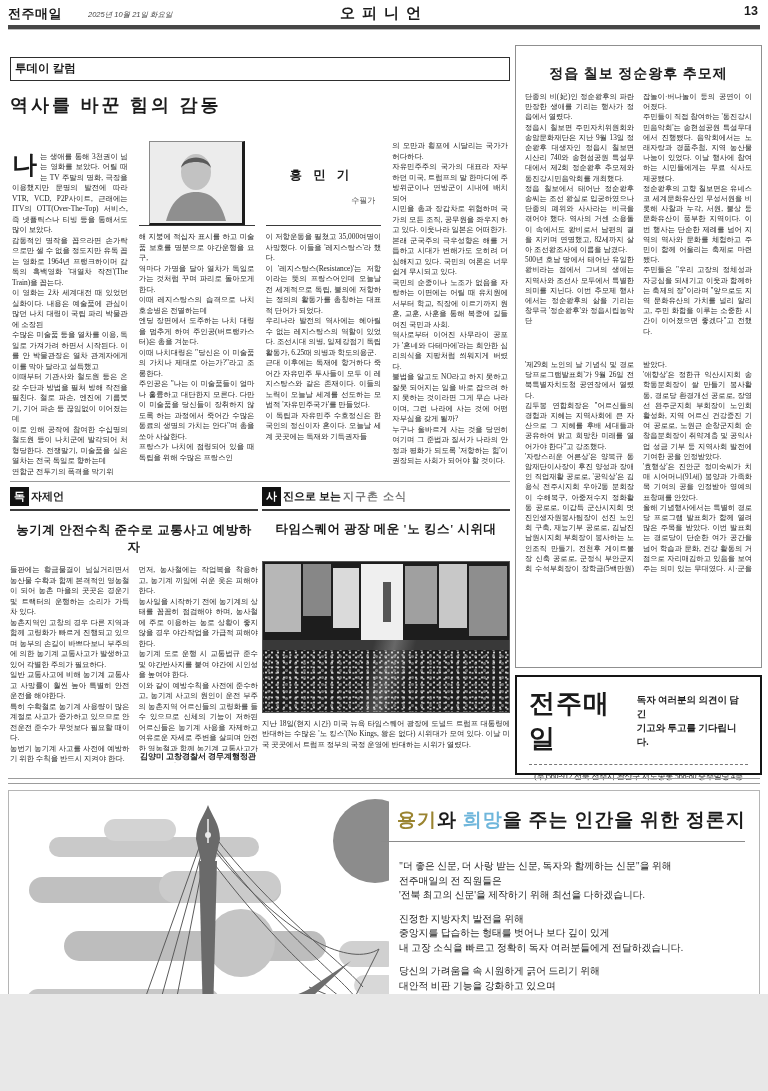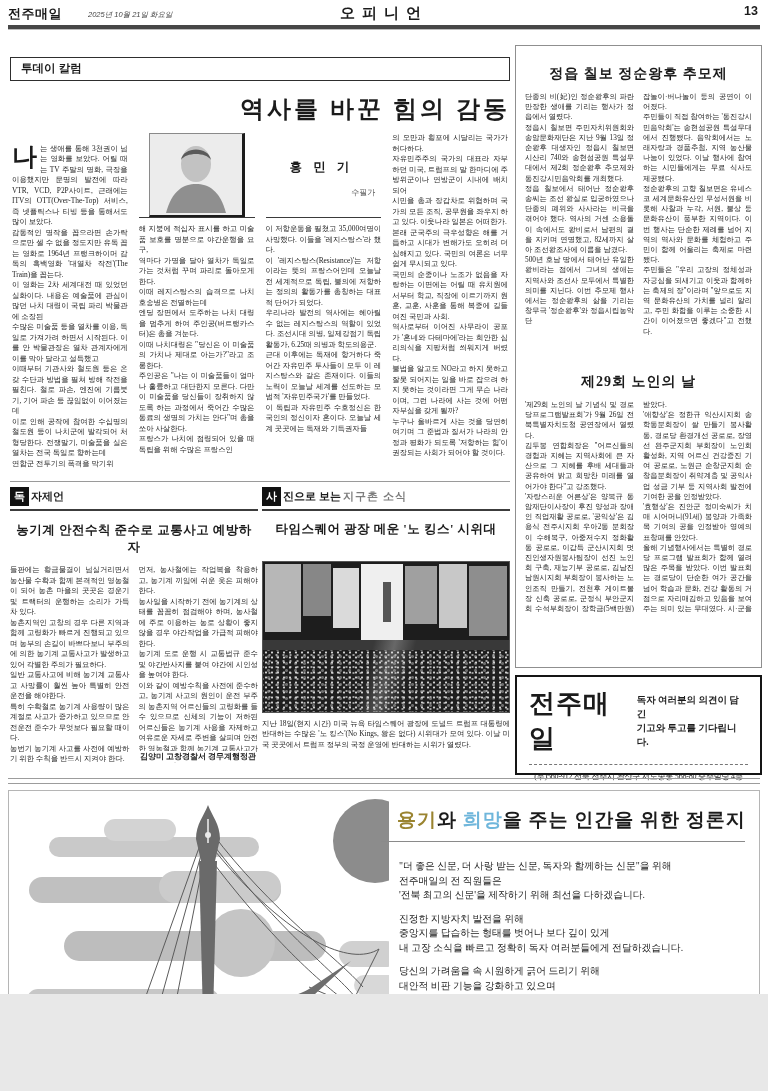--- a/index.html
+++ b/index.html
@@ -10,22 +10,22 @@
   
   .hdr{position:absolute;top:0;left:8px;right:8px;height:24px;}
   .hdr-masthead{position:absolute;left:0;top:5px;font-weight:900;font-size:13px;letter-spacing:.5px;}
   .hdr-date{position:absolute;left:80px;top:10px;font-size:7.5px;color:#444;font-style:italic;}
   .hdr-section{position:absolute;left:0;right:0;top:4px;text-align:center;font-size:15px;font-weight:800;letter-spacing:7px;}
   .hdr-page{position:absolute;right:2px;top:4px;font-size:12.5px;font-weight:600;}
   .hdr-rule{position:absolute;top:25px;left:8px;right:8px;height:4px;background:#474747;border-bottom:1px solid #bdbdbd;}
 
   
   .today{position:absolute;left:10px;top:57px;width:500px;height:424px;border-bottom:1px solid #9a9a9a;}
-  .kicker-box{border:1.5px solid #2e2e2e;padding:3px 10px 4px;font-size:11.5px;font-weight:800;}
-  .today-title{text-align:right;font-size:24px;font-weight:800;letter-spacing:3px;margin:12px 0 8px;}
+  .kicker-box{border:1.5px solid #2e2e2e;padding:3px 4px 4px;font-size:11.5px;font-weight:800;}
+  .today-title{text-align:left;font-size:18px;font-weight:800;letter-spacing:3px;margin:12px 0 24px;}
   .today-cols{display:flex;gap:11px;height:338px;padding:0 2px;}
   .col{flex:1;min-width:0;}
   .body-text{font-size:7.4px;line-height:10.5px;text-align:justify;white-space:pre-line;overflow:hidden;height:100%;}
   .dropcap{float:left;font-size:25px;line-height:22px;font-weight:800;padding:2px 3px 0 0;}
   .portrait{width:96px;height:84px;margin:0 auto 6px;background:#ededed;border:1px solid #8a8a8a;
             border-right:3px solid #1c1c1c;border-bottom:2px solid #1c1c1c;box-sizing:border-box;}
   .author-block{height:84px;margin-bottom:6px;border-bottom:1.5px solid #3a3a3a;position:relative;}
   .author-name{position:absolute;top:26px;left:0;right:4px;text-align:center;font-size:12.5px;font-weight:800;letter-spacing:4px;}
   .author-role{position:absolute;top:54px;right:6px;font-size:8px;color:#555;}
   .photo-line{height:84px;margin-bottom:6px;border-bottom:1.5px solid #3a3a3a;}
@@ -177,21 +177,20 @@
  정읍 칠보에서 태어난 정순왕후 송씨는 조선 왕실로 입궁하였으나 단종의 폐위와 사사라는 비극을 겪어야 했다. 역사의 거센 소용돌이 속에서도 왕비로서 남편의 곁을 지키며 연명했고, 82세까지 살아 조선왕조사에 이름을 남겼다.
  500년 호남 땅에서 태어난 유일한 왕비라는 점에서 그녀의 생애는 지역사와 조선사 모두에서 특별한 의미를 지닌다. 이번 추모제 행사에서는 정순왕후의 삶을 기리는 창무극 '정순왕후'와 정읍시립농악단</div>
         </div>
       <div class="col">
           <div class="body-text">잡놀이·버나놀이 등의 공연이 이어졌다.
  주민들이 직접 참여하는 '동진강시민음악회'는 송현섬공원 특설무대에서 진행됐다. 음악회에서는 노래자랑과 경품추첨, 지역 농산물 나눔이 있었다. 이날 행사에 참여하는 시민들에게는 무료 식사도 제공됐다.
  정순왕후의 고향 칠보면은 유네스코 세계문화유산인 무성서원을 비롯해 사찰과 누각, 서원, 불상 등 문화유산이 풍부한 지역이다. 이번 행사는 단순한 제례를 넘어 지역의 역사와 문화를 체험하고 주민이 함께 어울리는 축제로 마련됐다.
  주민들은 "우리 고장의 정체성과 자긍심을 되새기고 이웃과 함께하는 축제의 장"이라며 "앞으로도 지역 문화유산의 가치를 널리 알리고, 주민 화합을 이루는 소중한 시간이 이어졌으면 좋겠다"고 전했다.</div>
         </div>
     </div>
-    <div class="edit-title">제29회 노인의 날</div>
     <div class="edit-cols a2">
       <div class="col">
           <div class="body-text"> '제29회 노인의 날 기념식 및 경로당프로그램발표회'가 9월 26일 전북특별자치도청 공연장에서 열렸다.
  김두봉 연합회장은 "어르신들의 경험과 지혜는 지역사회에 큰 자산으로 그 지혜를 후배 세대들과 공유하여 밝고 희망찬 미래를 열어가야 한다"고 강조했다.
  '자랑스러운 어른상'은 양복규 동암재단이사장이 후진 양성과 장애인 직업재활 공로로, '공익상'은 김용식 전주시지회 우아2동 분회장이 수해복구, 아중저수지 정화활동 공로로, 이갑득 군산시지회 멋진인생자원봉사팀장이 선진 노인회 구축, 재능기부 공로로, 김남진 남원시지회 부회장이 봉사하는 노인조직 만들기, 전천후 게이트볼장 신축 공로로, 군정식 부안군지회 수석부회장이 장학금(5백만원) 기탁과 고향사랑 기부문화 확산 등의 공을 인정</div>
         </div>
       <div class="col">
           <div class="body-text">받았다.
  '애향상'은 정한규 익산시지회 송학동분회장이 쌀 만들기 봉사활동, 경로당 환경개선 공로로, 장영선 완주군지회 부회장이 노인회 활성화, 지역 어르신 건강증진 기여 공로로, 노원근 순창군지회 순창읍분회장이 취약계층 및 공익사업 성금 기부 등 지역사회 발전에 기여한 공을 인정받았다.
  '효행상'은 진안군 정미숙씨가 치매 시어머니(91세) 봉양과 가족화목 기여의 공을 인정받아 영예의 표창패를 안았다.

